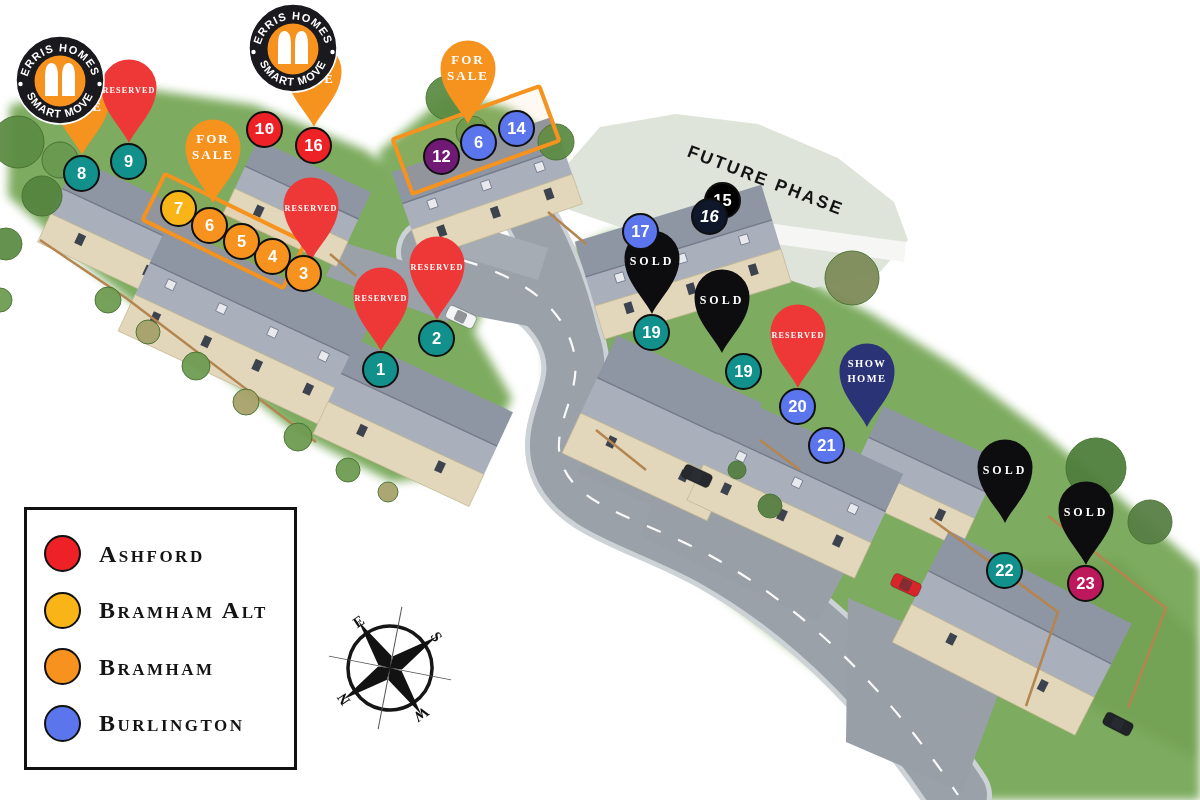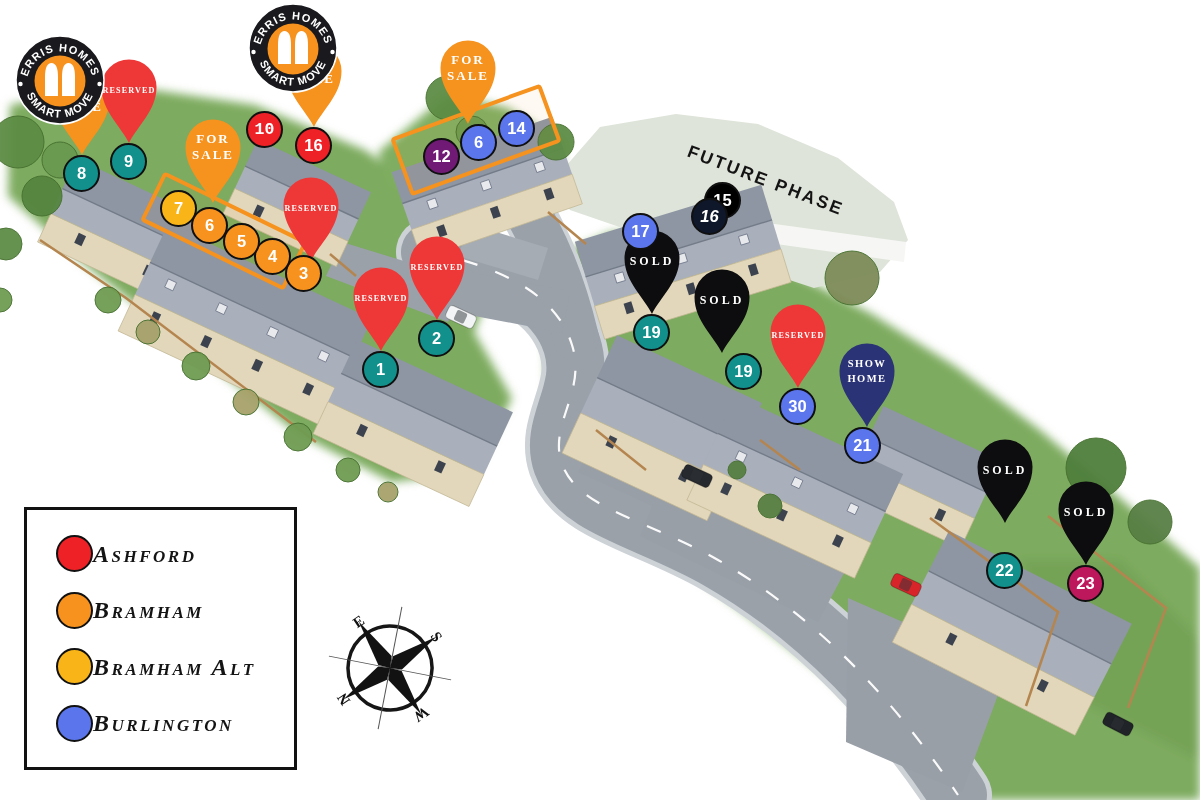--- a/index.html
+++ b/index.html
@@ -10,21 +10,21 @@
                  background:rgba(246,146,30,0.05);}
   .pin{position:absolute;z-index:3;overflow:visible;}
   .pin text{font-family:"Liberation Serif",serif;font-weight:700;fill:#ffffff;}
   .plot{position:absolute;z-index:4;width:33px;height:33px;border:2.5px solid #101010;
         border-radius:50%;display:flex;align-items:center;justify-content:center;
         color:#fff;font-size:16.5px;font-weight:600;box-sizing:content-box;cursor:pointer;}
   .logo{position:absolute;z-index:5;}
   #legend{position:absolute;left:24px;top:507px;width:273px;height:263px;background:#fff;
           border:3px solid #111;z-index:6;box-sizing:border-box;display:flex;
           flex-direction:column;justify-content:space-evenly;padding:6px 0;}
-  .legend-row{display:flex;align-items:center;padding-left:29px;font-style:italic;}
+  .legend-row{display:flex;align-items:center;gap:18px;padding-left:17px;}
   .legend-swatch{width:33px;height:33px;border:2.5px solid #111;border-radius:50%;flex:none;}
   .legend-label{font-family:"Liberation Serif",serif;font-variant:small-caps;font-size:24px;
                 letter-spacing:2.5px;color:#141414;font-weight:600;line-height:1;}
   #compass{position:absolute;left:325px;top:603px;z-index:1;}
   #future-label{position:absolute;left:692px;top:141px;transform:rotate(21deg);
                 transform-origin:0 0;font-weight:700;font-size:17.5px;letter-spacing:2.5px;
                 color:#141414;z-index:1;white-space:nowrap;}
 </style>
 </head>
 <body>
@@ -352,23 +352,23 @@
       <div class="plot" style="left: 622px; top: 213px; background: rgb(91, 118, 237);">
         <span>17</span>
       </div>
       <div class="plot" style="left: 633px; top: 314px; background: rgb(18, 144, 139);">
         <span>19</span>
       </div>
       <div class="plot" style="left: 725px; top: 353px; background: rgb(18, 144, 139);">
         <span>19</span>
       </div>
       <div class="plot" style="left: 779px; top: 388px; background: rgb(91, 118, 237);">
-        <span>30</span>
-      </div>
-      <div class="plot" style="left: 844px; top: 427px; background: rgb(91, 118, 237);">
+        <span>20</span>
+      </div>
+      <div class="plot" style="left: 808px; top: 427px; background: rgb(91, 118, 237);">
         <span>21</span>
       </div>
       <div class="plot" style="left: 986px; top: 552px; background: rgb(18, 144, 139);">
         <span>22</span>
       </div>
       <div class="plot" style="left: 1067px; top: 565px; background: #be185d;">
         <span>23</span>
       </div>
     </div>
 
@@ -396,25 +396,25 @@
           <path d="M -15,16 L -15,-3 Q -15,-17 -8.5,-17 Q -2,-17 -2,-3 L -2,16 Z M 2,16 L 2,-3 Q 2,-17 8.5,-17 Q 15,-17 15,-3 L 15,16 Z" fill="#ffffff"></path>
         </svg></div>
     </div>
 
   <div id="legend">
       <div class="legend-row">
         <span class="legend-swatch" style="background: rgb(238, 33, 38);"></span>
         <span class="legend-label">Ashford</span>
       </div>
       <div class="legend-row">
+        <span class="legend-swatch" style="background: rgb(249, 181, 23);"></span>
+        <span class="legend-label">Bramham Alt</span>
+      </div>
+      <div class="legend-row">
         <span class="legend-swatch" style="background: rgb(246, 146, 29);"></span>
         <span class="legend-label">Bramham</span>
-      </div>
-      <div class="legend-row">
-        <span class="legend-swatch" style="background: rgb(249, 181, 23);"></span>
-        <span class="legend-label">Bramham Alt</span>
       </div>
       <div class="legend-row">
         <span class="legend-swatch" style="background: rgb(91, 118, 237);"></span>
         <span class="legend-label">Burlington</span>
       </div>
     </div>
 </div>
 
 </body></html>

